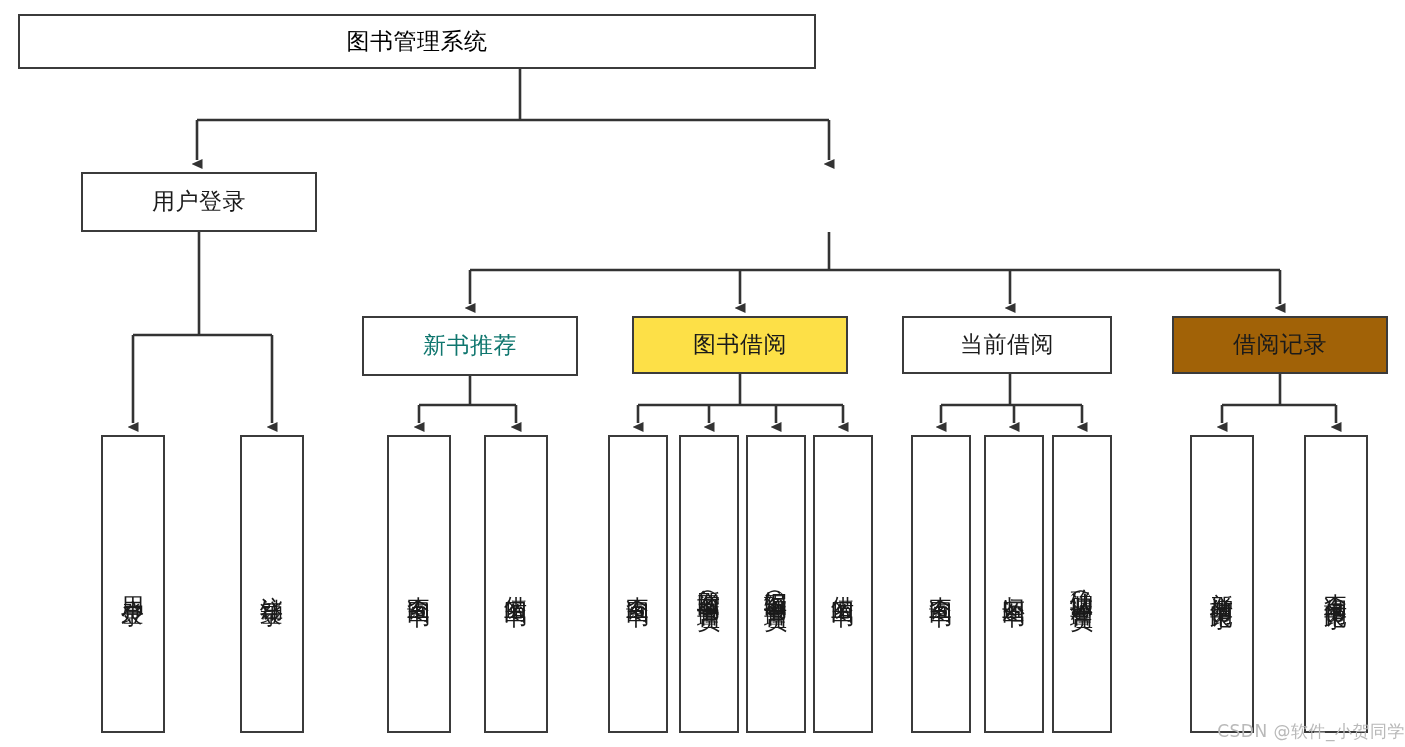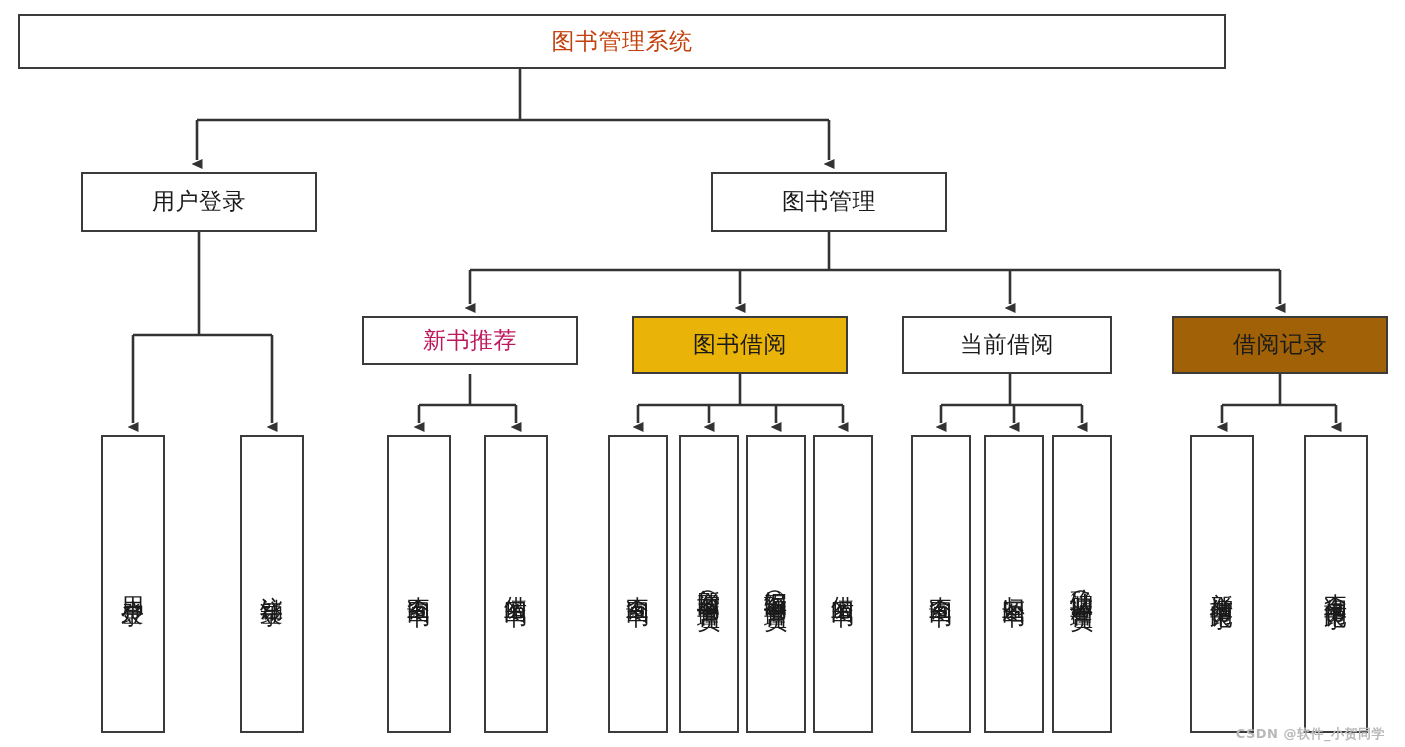--- a/index.html
+++ b/index.html
@@ -57,28 +57,27 @@
     letter-spacing: 3px;
     line-height: 1.05;
     max-height: 262px;
     white-space: nowrap;
   }
   .node.vert.tall .lbl {
     max-height: 286px;
   }
   #watermark {
     position: absolute;
-    right: 20px;
+    right: 0;
     bottom: 4px;
-    font-size: 13px;
+    font-size: 17px;
     color: #b9b9b9;
     letter-spacing: 0.5px;
     white-space: nowrap;
     font-family: "DejaVu Sans", "Liberation Sans", sans-serif;
-    font-weight: bold;
   }
 </style>
 </head>
 <body>
 
 <div id="canvas" style="background: rgb(255, 255, 255);">
 
   <svg class="wires" viewBox="0 0 1405 747" xmlns="http://www.w3.org/2000/svg">
     <defs>
       <marker id="arrow" markerWidth="10" markerHeight="11" refX="1" refY="5.5" orient="auto" markerUnits="userSpaceOnUse">
@@ -122,35 +121,32 @@
       <path d="M1014,405 L1014,423" marker-end="url(#arrow)"></path>
       <path d="M1082,405 L1082,423" marker-end="url(#arrow)"></path>
 
       <path d="M1280,374 L1280,405"></path>
       <path d="M1222,405 L1336,405"></path>
       <path d="M1222,405 L1222,423" marker-end="url(#arrow)"></path>
       <path d="M1336,405 L1336,423" marker-end="url(#arrow)"></path>
     </g>
   </svg>
 
-  <div class="node horiz" style="left: 18px; top: 14px; width: 1208px; height: 55px; border-color: rgb(59, 59, 59); background: rgb(255, 255, 255); color: #c2410c;">
+  <div class="node horiz" style="left: 18px; top: 14px; width: 798px; height: 55px; border-color: rgb(59, 59, 59); background: rgb(255, 255, 255); color: #000000;">
     <span class="lbl">图书管理系统</span>
   </div>
 
   <div class="node horiz" style="left: 81px; top: 172px; width: 236px; height: 60px; border-color: rgb(59, 59, 59); background: rgb(255, 255, 255); color: rgb(26, 26, 26);">
     <span class="lbl">用户登录</span>
   </div>
-  <div class="node horiz" style="left: 711px; top: 172px; width: 236px; height: 60px; border-color: rgb(59, 59, 59); background: rgb(255, 255, 255); color: rgb(26, 26, 26);">
-    <span class="lbl">图书管理</span>
-  </div>
 
-  <div class="node horiz" style="left: 362px; top: 316px; width: 216px; height: 49px; border-color: rgb(59, 59, 59); background: rgb(255, 255, 255); color: #be185d;">
+  <div class="node horiz" style="left: 362px; top: 316px; width: 216px; height: 60px; border-color: rgb(59, 59, 59); background: rgb(255, 255, 255); color: #0f766e;">
     <span class="lbl">新书推荐</span>
   </div>
-  <div class="node horiz" style="left: 632px; top: 316px; width: 216px; height: 58px; border-color: rgb(59, 59, 59); background: #eab308; color: rgb(26, 26, 26);">
+  <div class="node horiz" style="left: 632px; top: 316px; width: 216px; height: 58px; border-color: rgb(59, 59, 59); background: #fde047; color: rgb(26, 26, 26);">
     <span class="lbl">图书借阅</span>
   </div>
   <div class="node horiz" style="left: 902px; top: 316px; width: 210px; height: 58px; border-color: rgb(59, 59, 59); background: rgb(255, 255, 255); color: rgb(26, 26, 26);">
     <span class="lbl">当前借阅</span>
   </div>
   <div class="node horiz" style="left: 1172px; top: 316px; width: 216px; height: 58px; border-color: rgb(59, 59, 59); background: #a16207; color: rgb(26, 26, 26);">
     <span class="lbl">借阅记录</span>
   </div>
 
   <div class="node vert" style="left: 101px; top: 435px; width: 64px; height: 298px; border-color: rgb(59, 59, 59); background: rgb(255, 255, 255); color: rgb(26, 26, 26);">

